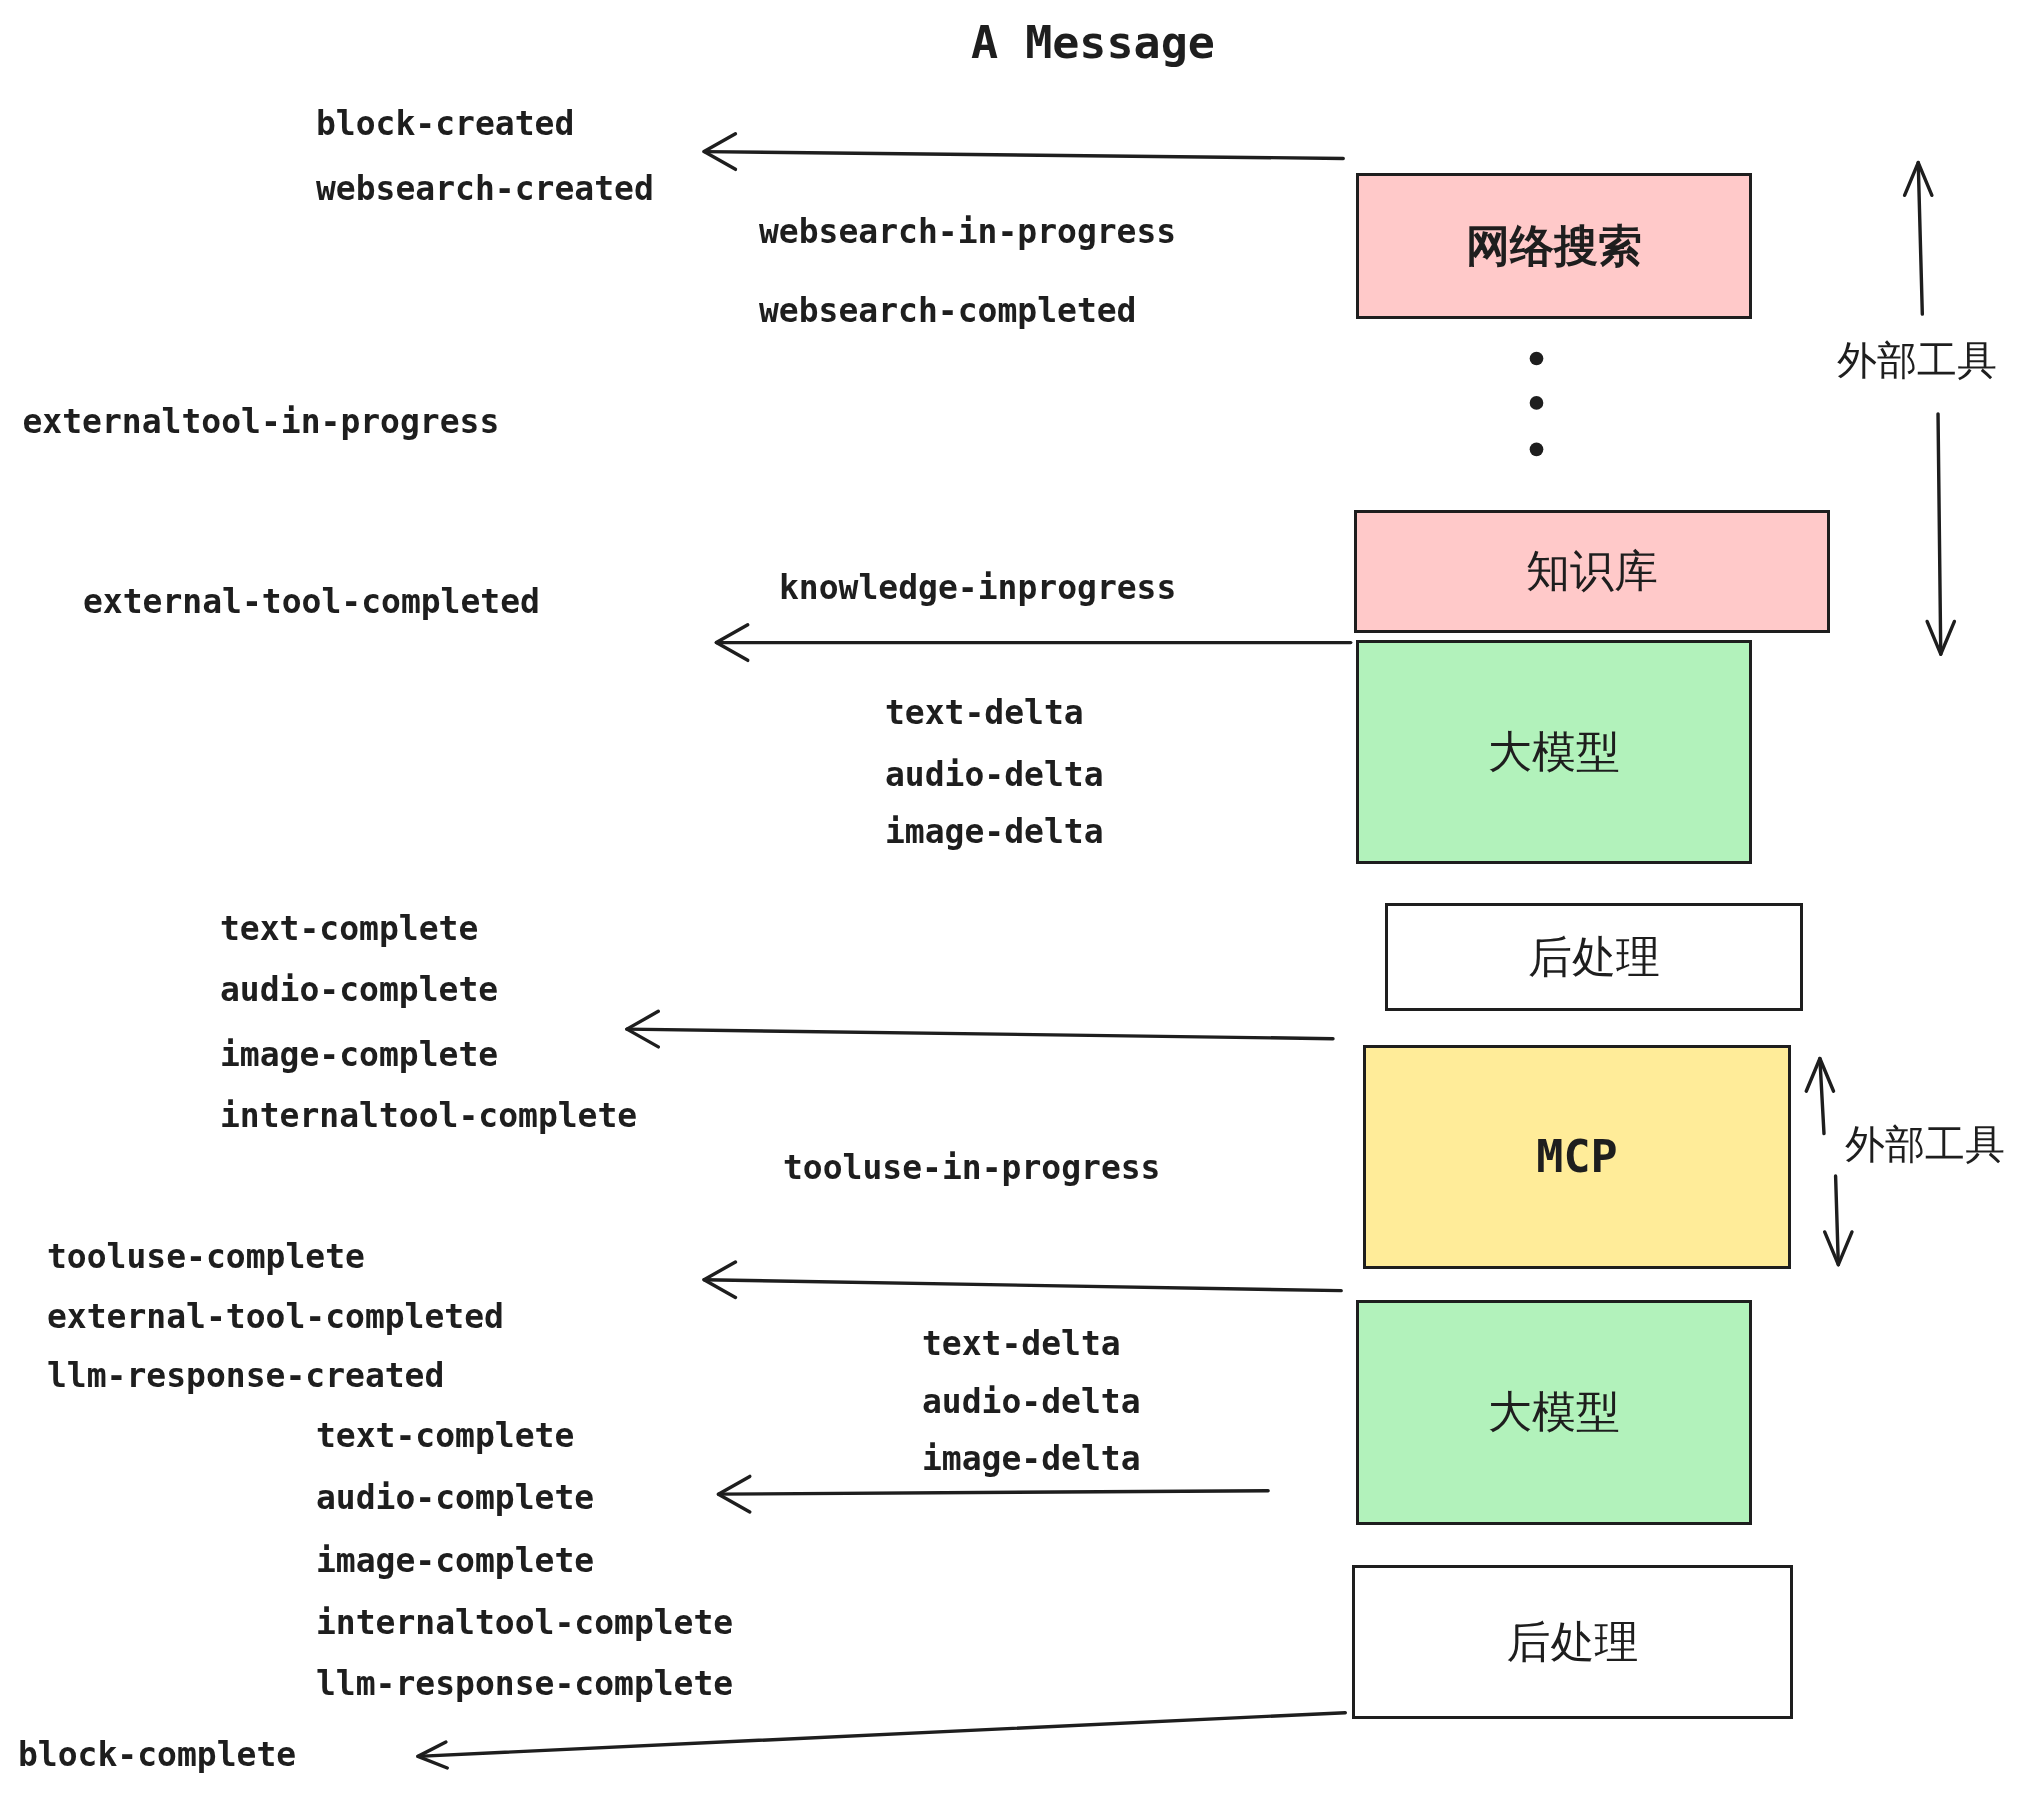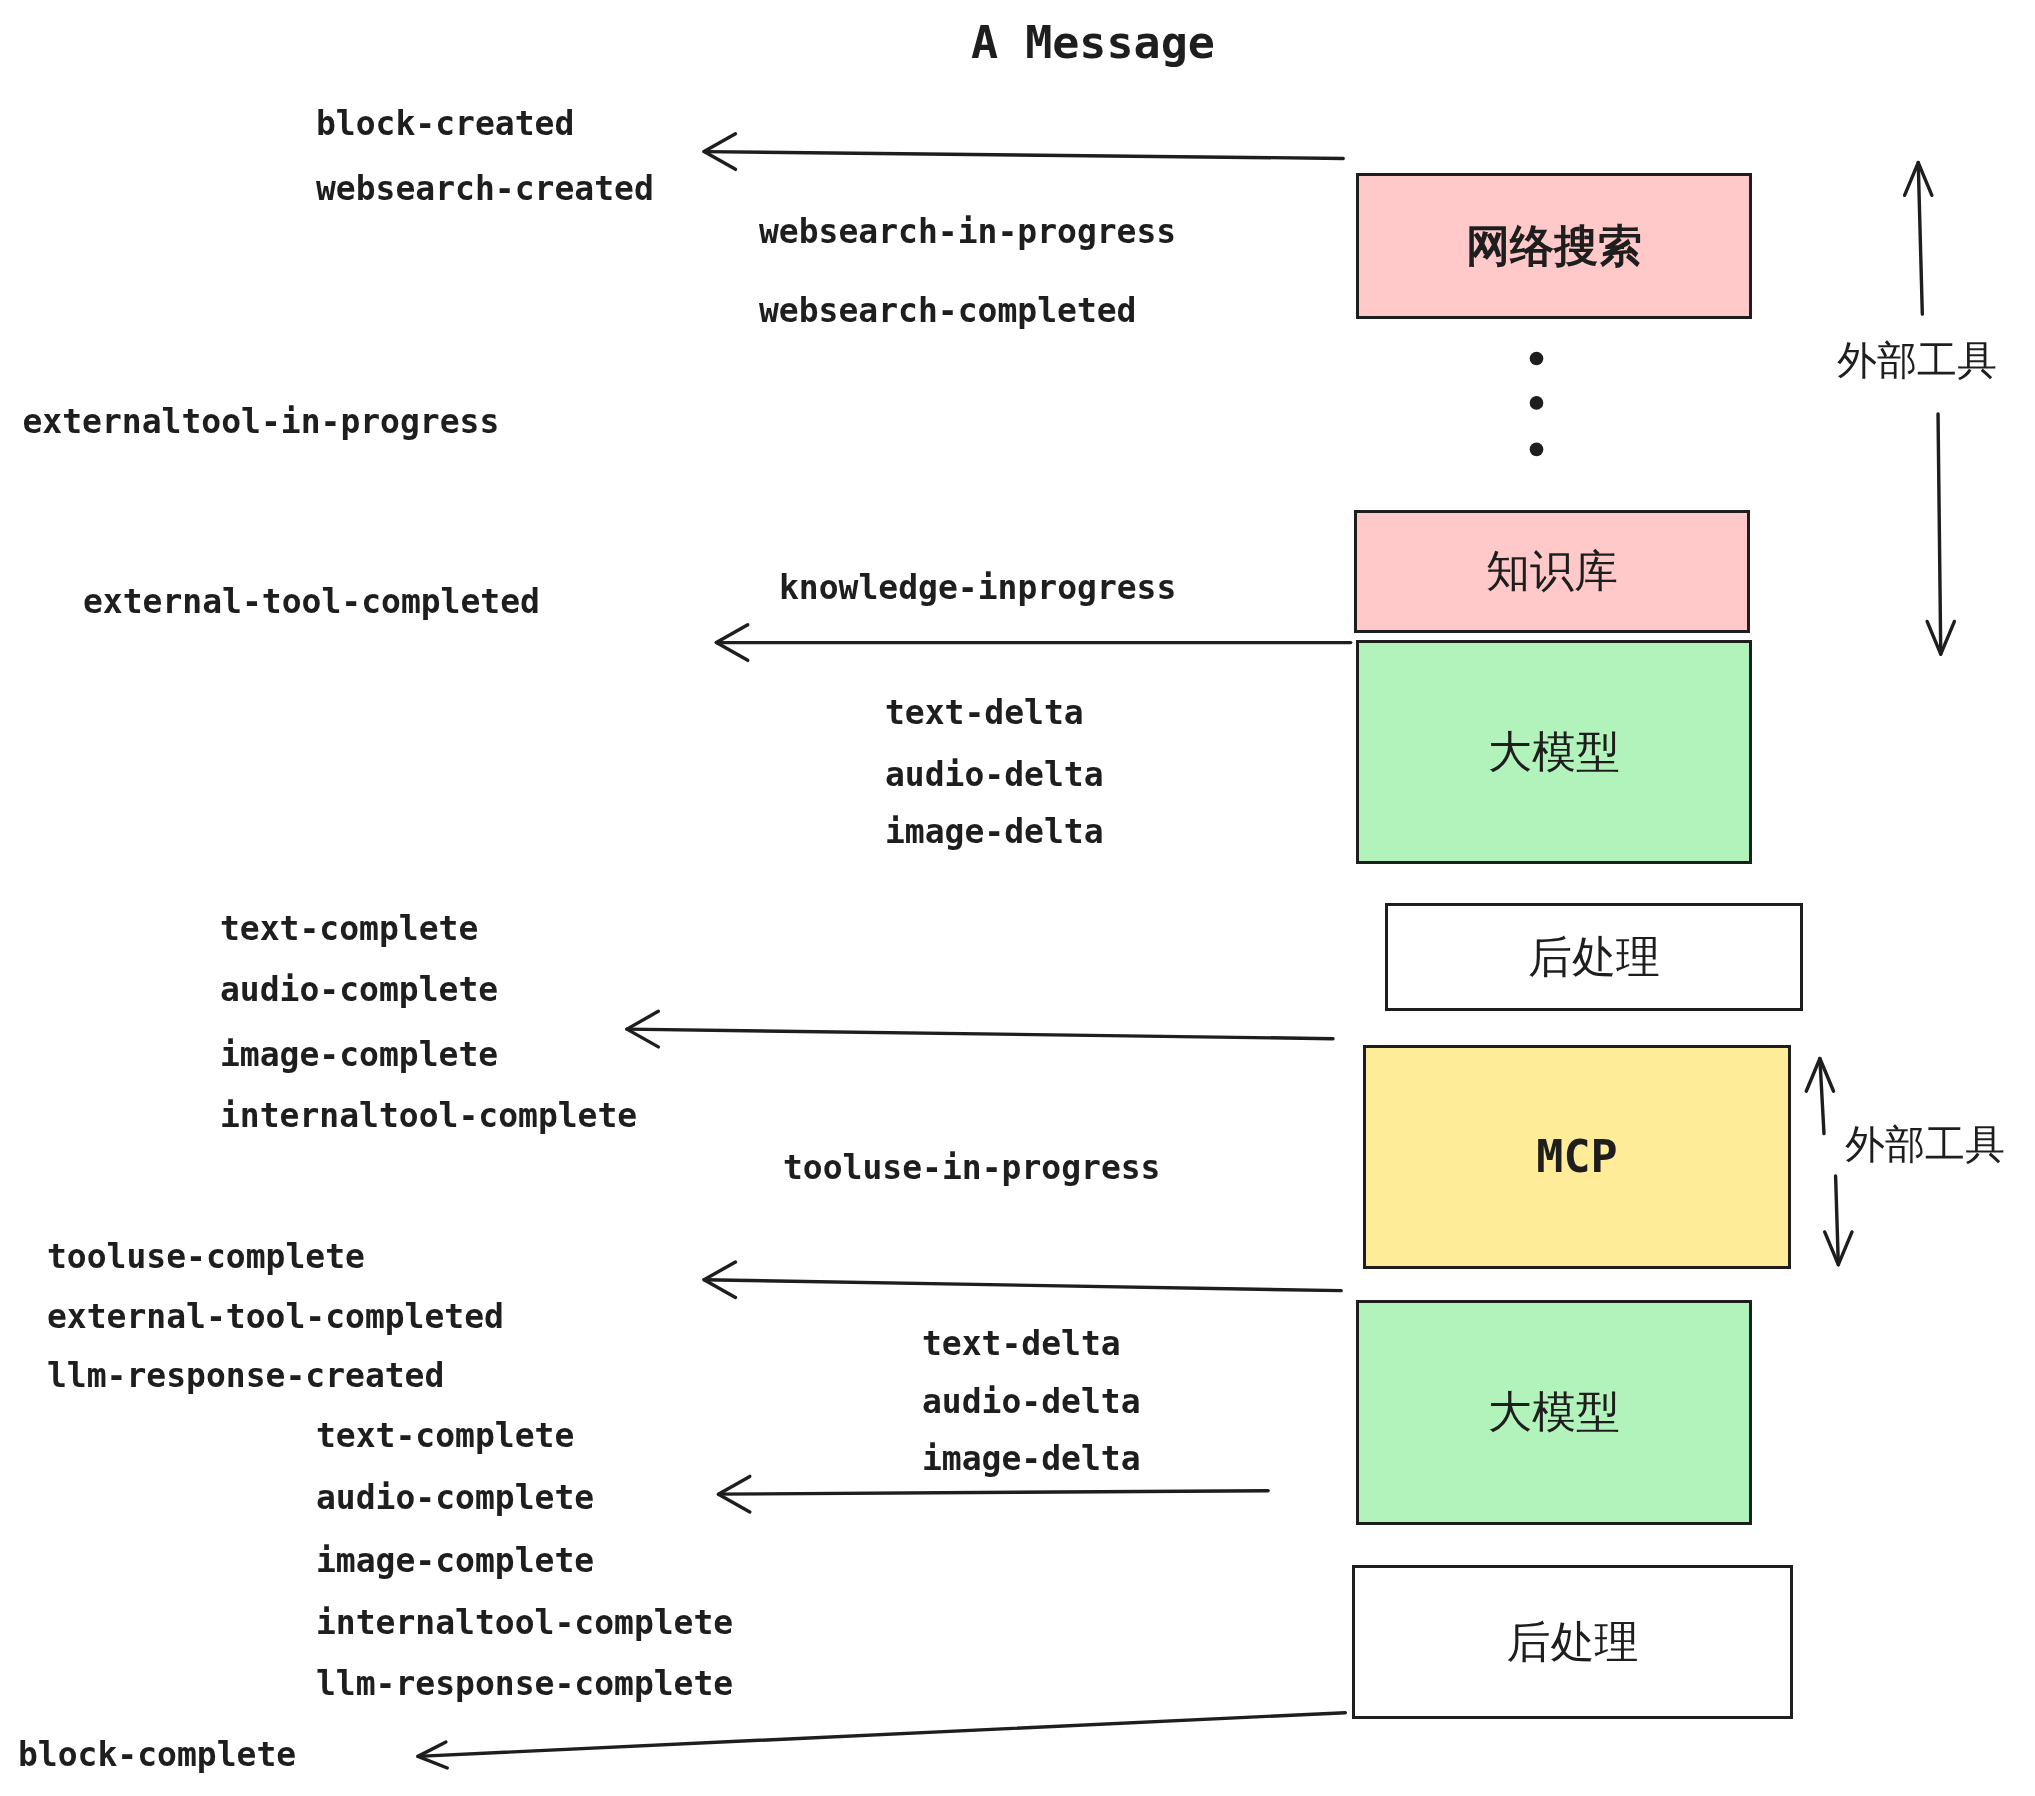--- a/index.html
+++ b/index.html
@@ -120,21 +120,21 @@
       <path d="M2688,1722 L2692,1852"></path>
       <path d="M2672,1804 L2692,1852 L2712,1804"></path>
     </g>
   </svg>
 
   <div class="title" style="left:971px;top:17px;">A Message</div>
 
   <div class="box" style="left: 1356px; top: 173px; width: 396px; height: 146px; background: rgb(255, 201, 201); font-weight: bold;">
     <span class="lbl">网络搜索</span>
   </div>
-  <div class="box" style="left: 1354px; top: 510px; width: 396px; height: 123px; background: rgb(255, 201, 201);">
+  <div class="box" style="left: 1354px; top: 510px; width: 476px; height: 123px; background: rgb(255, 201, 201);">
     <span class="lbl">知识库</span>
   </div>
   <div class="box" style="left: 1356px; top: 640px; width: 396px; height: 224px; background: rgb(178, 242, 187);">
     <span class="lbl">大模型</span>
   </div>
   <div class="box" style="left: 1385px; top: 903px; width: 418px; height: 108px; background: rgb(255, 255, 255);">
     <span class="lbl">后处理</span>
   </div>
   <div class="box" style="left: 1363px; top: 1045px; width: 428px; height: 224px; background: rgb(255, 236, 153);">
     <span class="lbl mono">MCP</span>

